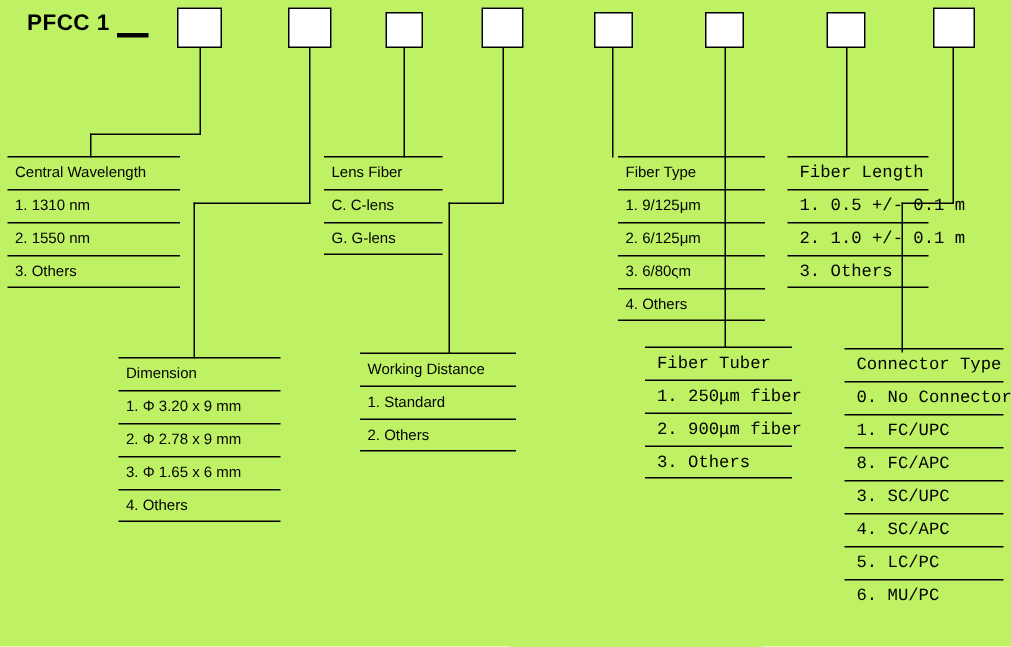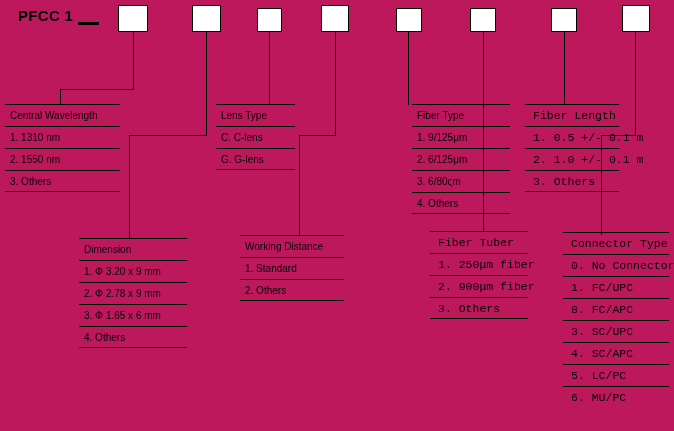--- a/index.html
+++ b/index.html
@@ -4,21 +4,21 @@
 <style>
   html, body {
     margin: 0;
     padding: 0;
     background: #ffffff;
   }
   #diagram {
     position: relative;
     width: 674px;
     height: 431px;
-    background: #be185d;
+    background: #bef264;
     overflow: hidden;
     font-family: "Liberation Sans", sans-serif;
   }
 
   
   #title {
     position: absolute;
     left: 18px;
     top: 7px;
     font-size: 15px;
@@ -143,21 +143,21 @@
 
   <div class="block sans" style="left:79px; top:238px; width:108px;">
     <div class="row head">Dimension</div>
     <div class="row opt">1. Φ 3.20 x 9 mm</div>
     <div class="row opt">2. Φ 2.78 x 9 mm</div>
     <div class="row opt">3. Φ 1.65 x 6 mm</div>
     <div class="row opt last">4. Others</div>
   </div>
 
   <div class="block sans" style="left:216px; top:104px; width:79px;">
-    <div class="row head">Lens Type</div>
+    <div class="row head">Lens Fiber</div>
     <div class="row opt">C. C-lens</div>
     <div class="row opt last">G. G-lens</div>
   </div>
 
   <div class="block sans" style="left:240px; top:235px; width:104px;">
     <div class="row head">Working Distance</div>
     <div class="row opt">1. Standard</div>
     <div class="row opt last">2. Others</div>
   </div>
 

